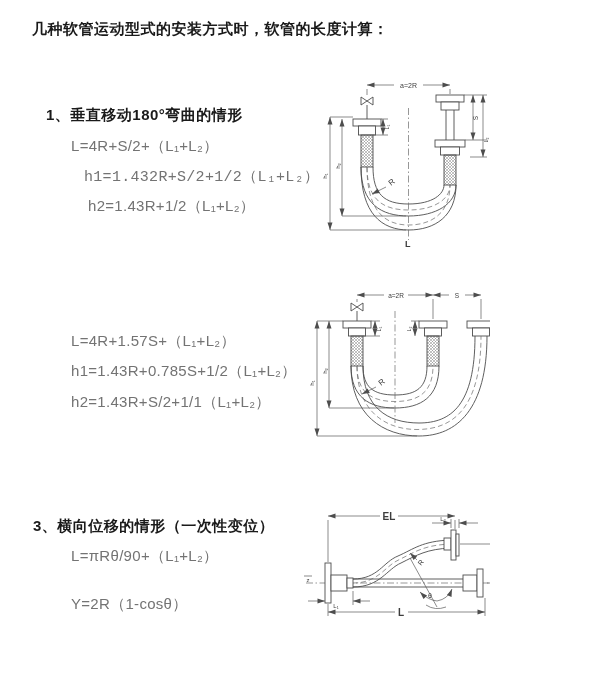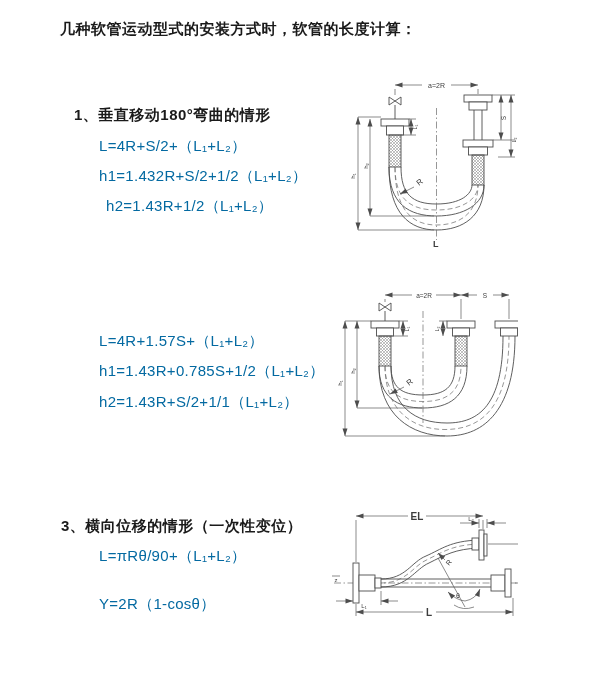--- a/index.html
+++ b/index.html
@@ -1,42 +1,42 @@
 <!DOCTYPE html>
 <html><head>
 <meta charset="utf-8">
 <style>
   html,body{margin:0;padding:0;background:#ffffff;}
   .page{
     position:relative;width:490px;height:675px;background:#ffffff;overflow:hidden;
-    font-family:"Liberation Sans","DejaVu Sans",sans-serif;color:#1a1a1a;margin-left:28px;
+    font-family:"Liberation Sans","DejaVu Sans",sans-serif;color:#1a1a1a;
   }
   .doc-title{position:absolute;left:32px;top:20px;font-size:15px;font-weight:700;letter-spacing:.5px;}
   .sec-heading{position:absolute;font-size:15px;font-weight:700;letter-spacing:.5px;}
-  .formula{position:absolute;font-size:15px;font-weight:400;letter-spacing:.3px;color:#0369a1;}
+  .formula{position:absolute;font-size:15px;font-weight:400;letter-spacing:.3px;color:#737373;}
   svg{position:absolute;overflow:visible;}
   svg text{font-family:"Liberation Sans","DejaVu Sans",sans-serif;fill:#3d3d3d;}
   .ln{stroke:#4d4d4d;stroke-width:0.9;fill:none;}
   .thin{stroke:#5a5a5a;stroke-width:0.7;fill:none;}
   .cl{stroke:#6a6a6a;stroke-width:0.7;fill:none;stroke-dasharray:7 2.5 1.5 2.5;}
   .hose{stroke:#4d4d4d;stroke-width:0.9;fill:none;}
   .hosed{stroke:#6a6a6a;stroke-width:0.7;fill:none;stroke-dasharray:5 3;}
   .fl{fill:#ffffff;stroke:#4d4d4d;stroke-width:0.9;}
 </style>
 </head>
 <body>
 
 <div class="page">
 
   <div class="doc-title">几种软管运动型式的安装方式时，软管的长度计算：</div>
 
   <div class="sec-heading" style="left:46px;top:106px;text-align:center;">1、垂直移动180°弯曲的情形</div>
   <div class="formula" style="left:71px;top:137px;">L=4R+S/2+（L₁+L₂）</div>
-  <div class="formula" style="left:71px;top:167px;">h1=1.432R+S/2+1/2（L₁+L₂）</div>
-  <div class="formula" style="left:78px;top:197px;">h2=1.43R+1/2（L₁+L₂）</div>
+  <div class="formula" style="left:84px;top:167px;font-family:Liberation Mono, monospace;">h1=1.432R+S/2+1/2（L₁+L₂）</div>
+  <div class="formula" style="left:88px;top:197px;">h2=1.43R+1/2（L₁+L₂）</div>
 
   <div class="formula" style="left:71px;top:332px;">L=4R+1.57S+（L₁+L₂）</div>
   <div class="formula" style="left:71px;top:362px;">h1=1.43R+0.785S+1/2（L₁+L₂）</div>
   <div class="formula" style="left:71px;top:393px;">h2=1.43R+S/2+1/1（L₁+L₂）</div>
 
   <div class="sec-heading" style="left:33px;top:517px;">3、横向位移的情形（一次性变位）</div>
   <div class="formula" style="left:71px;top:547px;">L=πRθ/90+（L₁+L₂）</div>
   <div class="formula" style="left:71px;top:595px;">Y=2R（1-cosθ）</div>
 
   <svg style="left:312px;top:68px;" width="282" height="192" viewBox="0 0 282 192">

